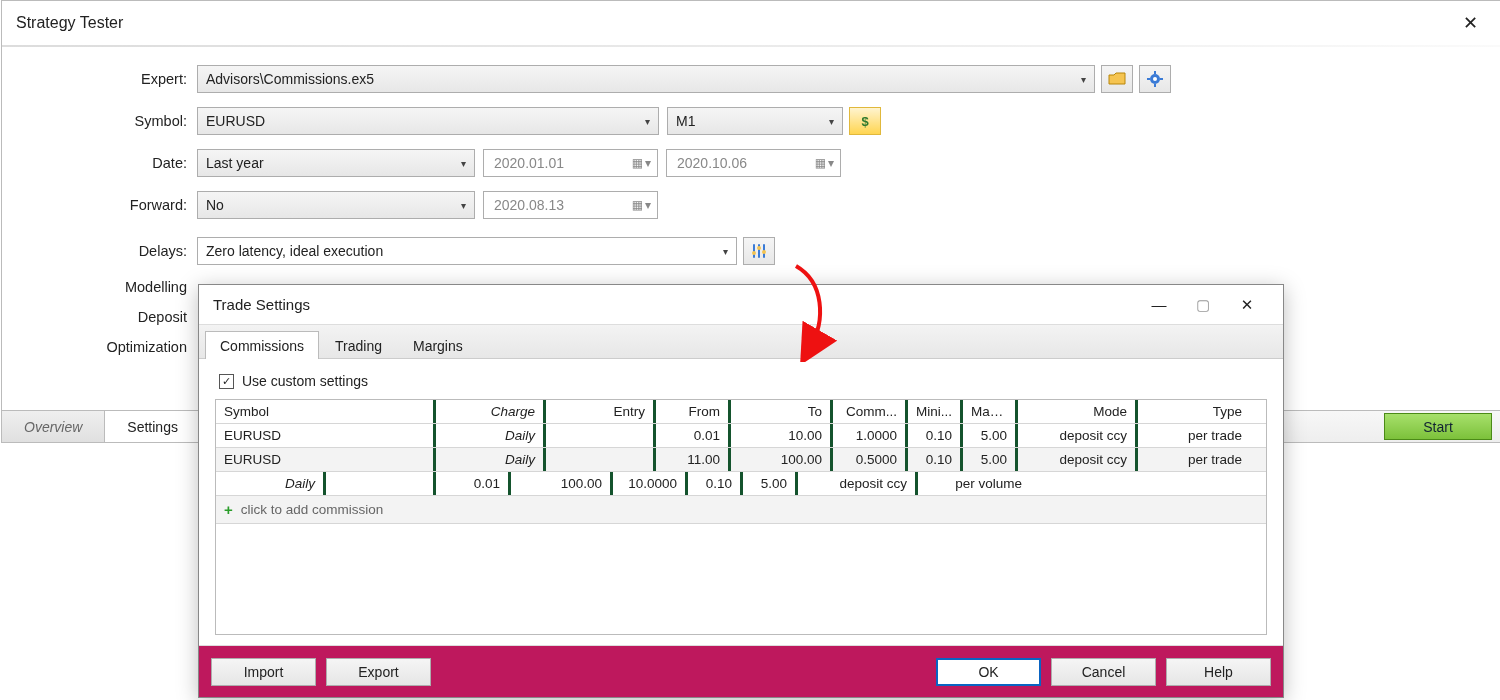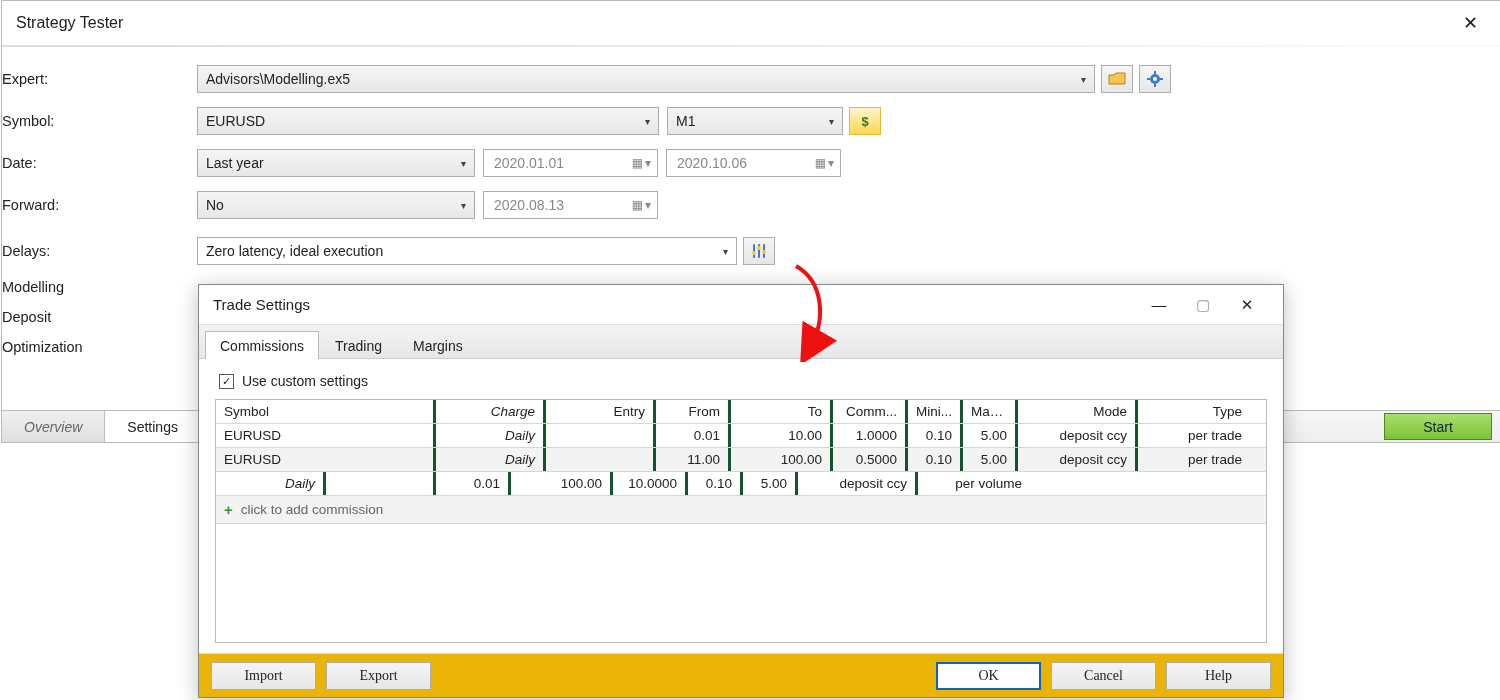--- a/index.html
+++ b/index.html
@@ -38,21 +38,21 @@
   .form-area {
     padding-top: 18px;
   }
   .form-row {
     display: flex;
     align-items: center;
     margin-bottom: 14px;
   }
   .form-label {
     width: 195px;
-    text-align: left;
+    text-align: right;
     padding-right: 10px;
     font-size: 14.5px;
     color: #222;
   }
   .select {
     background: linear-gradient(#f5f5f5,#e7e7e7);
     border: 1px solid #adadad;
     height: 28px;
     display: flex;
     align-items: center;
@@ -251,28 +251,27 @@
     padding: 5px 8px;
     display: flex;
     align-items: center;
     gap: 8px;
     color: #666;
     border-bottom: 1px solid #d6d6d6;
   }
   .plus { color: #2a9d2a; font-weight: bold; font-size: 15px; }
   .grid-empty { flex: 1; background: #fff; }
   .dlg-footer {
-    height: 44px;
+    height: 52px;
     display: flex;
     align-items: center;
     padding: 0 12px;
     gap: 10px;
     border-top: 1px solid #ddd;
-    background: #eab308;
-    font-family: Liberation Serif, serif;
+    background: #be185d;
   }
   .dlg-footer .spacer { flex: 1; }
   .btn {
     min-width: 105px;
     height: 28px;
     background: linear-gradient(#f5f5f5,#e6e6e6);
     border: 1px solid #adadad;
     display: inline-flex;
     align-items: center;
     justify-content: center;
@@ -304,21 +303,21 @@
     <span class="title">Strategy Tester</span>
     <span class="close">✕</span>
   </div>
   <div class="gradient-hr"></div>
 
   <div class="form-area">
 
     <div class="form-row">
       <div class="form-label">Expert:</div>
       <div class="select" style="width:898px">
-        <span>Advisors\Modelling.ex5</span>
+        <span>Advisors\Commissions.ex5</span>
         <span class="arrow">▾</span>
       </div>
       <div class="iconbtn">
         <svg width="18" height="14" viewBox="0 0 18 14">
             <path d="M1 3 L6 3 L8 1 L17 1 L17 12 L1 12 Z" fill="#f5c451" stroke="#b8860b"></path>
           </svg>
       </div>
       <div class="iconbtn">
         <svg width="16" height="16" viewBox="0 0 16 16">
             <circle cx="8" cy="8" r="5" fill="#3b7bd6"></circle>

